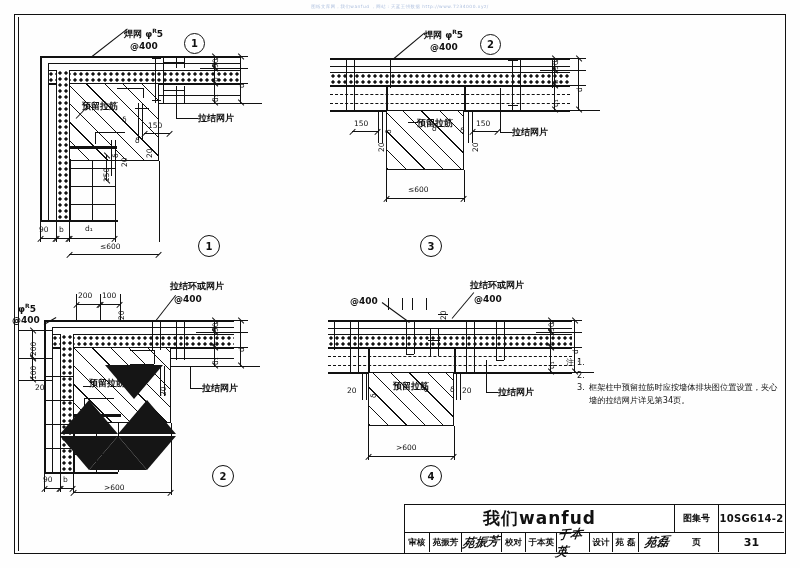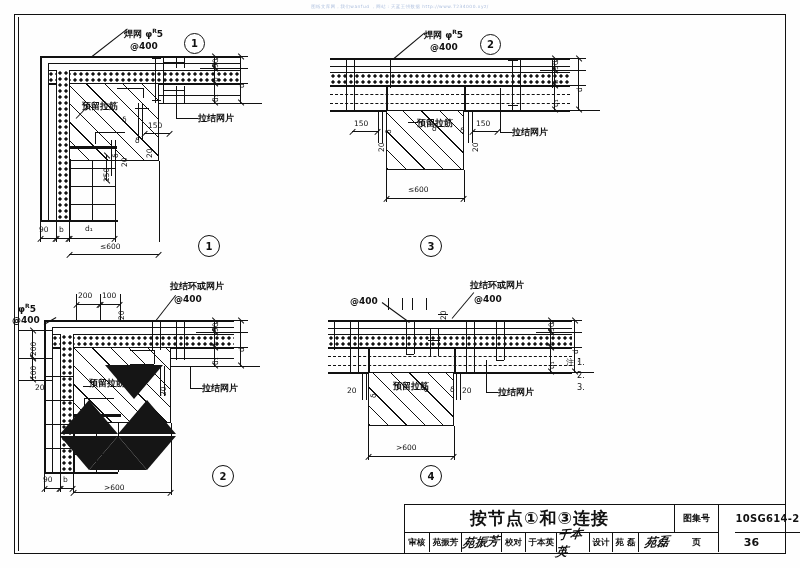--- a/index.html
+++ b/index.html
@@ -104,21 +104,21 @@
            border-right:1.4px solid #111;border-bottom:1.4px solid #111;
            display:flex;align-items:center;justify-content:center;box-sizing:border-box;}
   .tb-title{font-size:17px;font-weight:700;letter-spacing:1px;}
   .tb-no-l{position:absolute;left:270px;top:0;width:44px;height:28px;
            border-right:1.4px solid #111;border-bottom:1.4px solid #111;
            display:flex;align-items:center;justify-content:center;box-sizing:border-box;
            font-size:9px;font-weight:700;}
   .tb-no-r{position:absolute;left:314px;top:0;width:65px;height:28px;
            border-bottom:1.4px solid #111;
            display:flex;align-items:center;justify-content:center;box-sizing:border-box;
-           font-size:10px;font-weight:700;letter-spacing:.3px;margin-left:16px;}
+           font-size:10px;font-weight:700;letter-spacing:.3px;}
   .tb-sig{position:absolute;left:0;top:28px;width:270px;height:19px;display:flex;
           box-sizing:border-box;}
   .tb-sig .c{border-right:1.2px solid #111;display:flex;align-items:center;
              justify-content:center;font-size:8.5px;font-weight:700;box-sizing:border-box;}
   .tb-sig .hand{font-family:"DejaVu Serif","Liberation Serif",serif;
                 font-style:italic;font-weight:700;font-size:12px;
                 transform:skewX(-12deg) rotate(-4deg);}
   .tb-pg-l{position:absolute;left:270px;top:28px;width:44px;height:19px;
            border-right:1.4px solid #111;display:flex;align-items:center;
            justify-content:center;font-size:9px;font-weight:700;box-sizing:border-box;}
@@ -529,26 +529,27 @@
       <div class="mark">注：</div>
       <div class="num">1.</div>
     </div>
     <div class="row">
       <div class="mark"></div>
       <div class="num">2.</div>
     </div>
     <div class="row">
       <div class="mark"></div>
       <div class="num">3.</div>
+      <div class="body">框架柱中预留拉筋时应按墙体排块图位置设置，夹心墙的拉结网片详见第34页。</div>
     </div>
   </div>
 
   <div class="tb">
     <div class="tb-main">
-      <span class="tb-title">按节点①和③连接</span>
+      <span class="tb-title">我们wanfud</span>
     </div>
     <div class="tb-no-l">图集号</div>
     <div class="tb-no-r">10SG614-2</div>
 
     <div class="tb-sig">
       <div class="c" style="width:30px;">审核</div>
       <div class="c" style="width:40px;">苑振芳</div>
       <div class="c" style="width:48px;">
           <span class="hand">苑振芳</span>
         </div>
@@ -557,16 +558,16 @@
       <div class="c" style="width:40px;">
           <span class="hand">于本英</span>
         </div>
       <div class="c" style="width:28px;">设计</div>
       <div class="c" style="width:32px;">苑 磊</div>
       <div class="c" style="width:44px;border-right:none;">
           <span class="hand">苑磊</span>
         </div>
     </div>
     <div class="tb-pg-l">页</div>
-    <div class="tb-pg-r">36</div>
+    <div class="tb-pg-r">31</div>
   </div>
 
 </div>
 
 </body></html>

